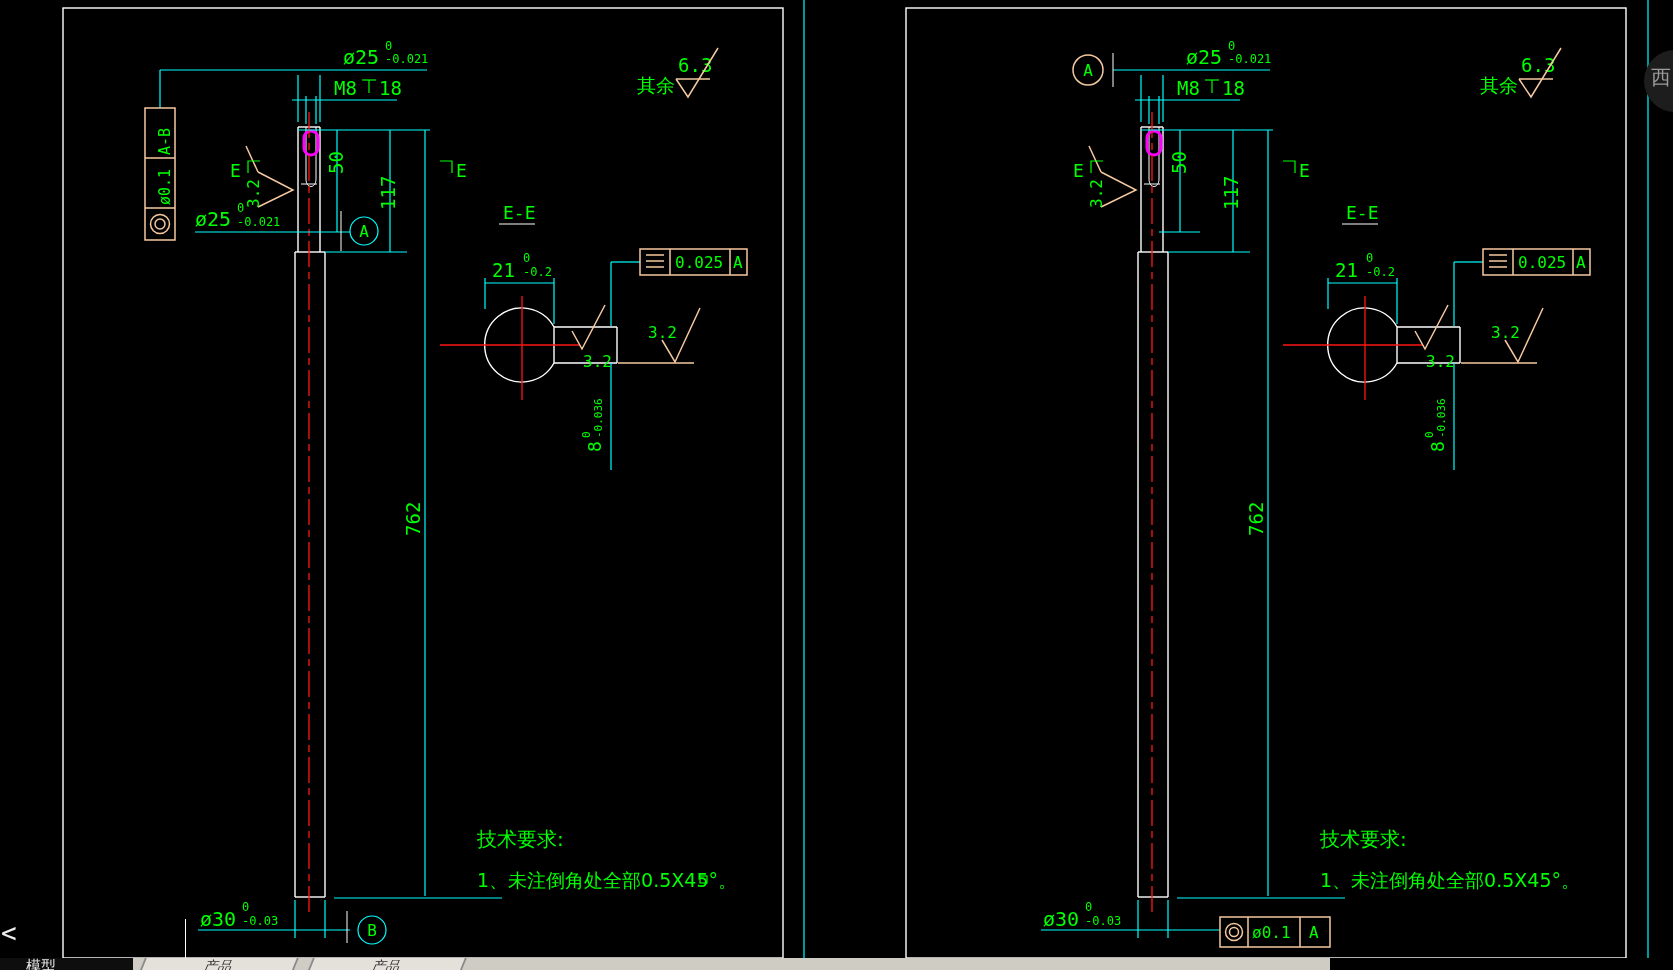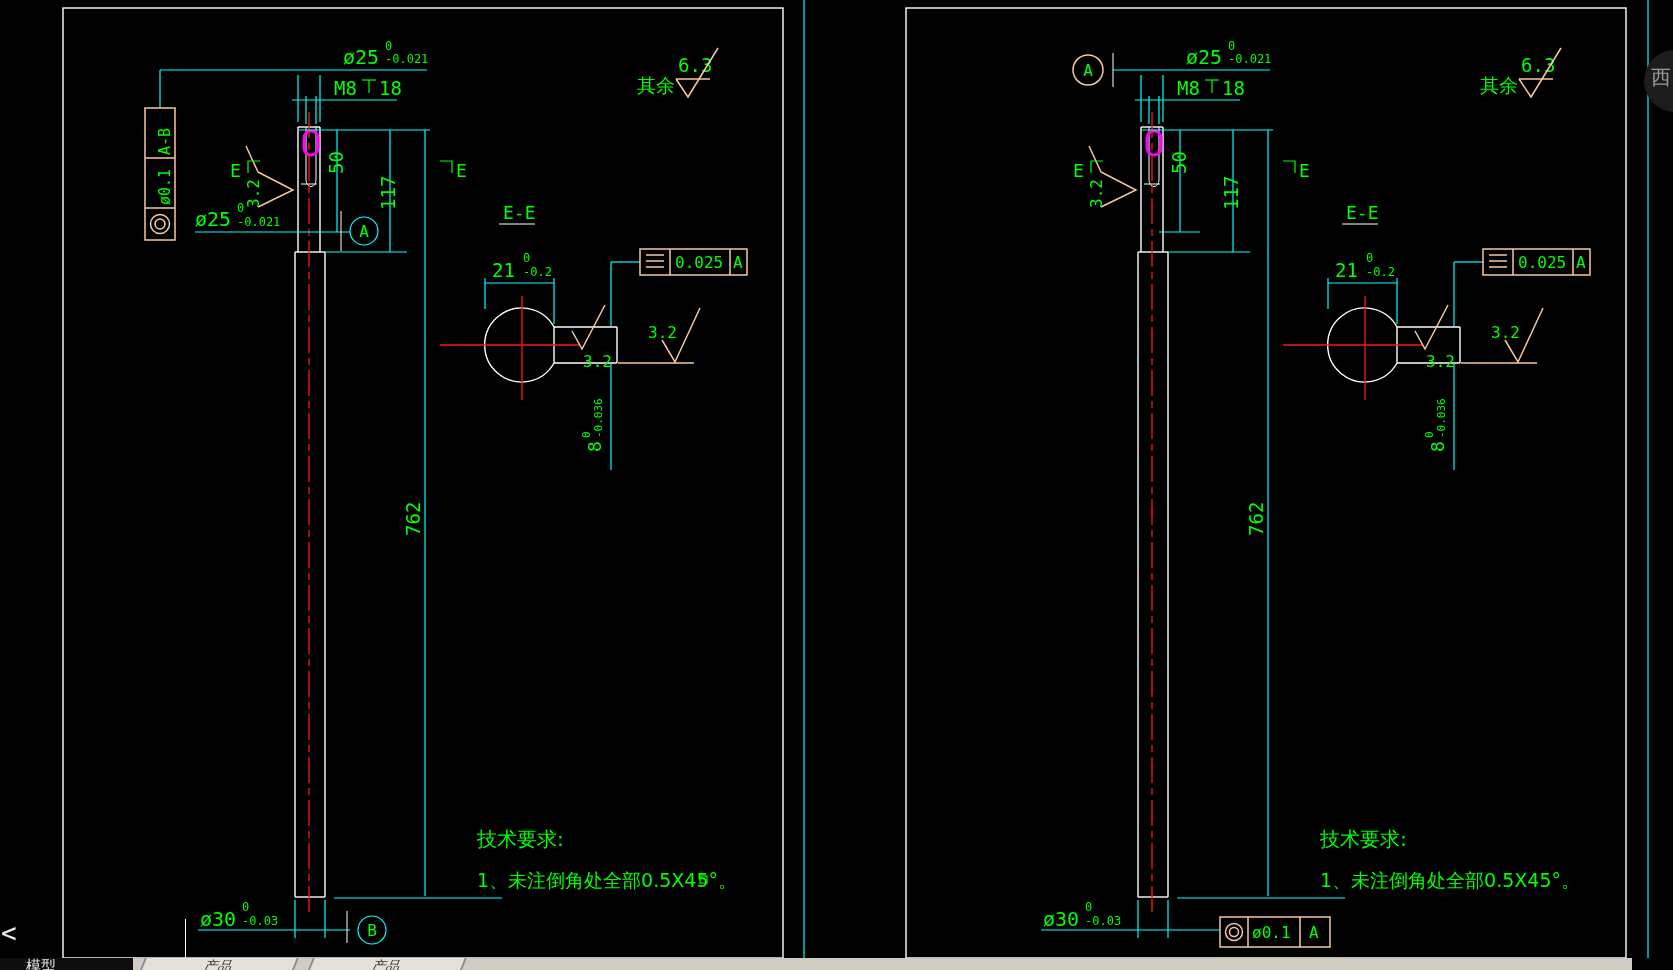--- a/index.html
+++ b/index.html
@@ -9,21 +9,21 @@
   svg line,svg path,svg rect,svg circle,svg polyline{fill:none;}
   .sw{stroke:#ffffff;stroke-width:1.4;}
   .swt{stroke:#ffffff;stroke-width:1;}
   .sc{stroke:#00ffff;stroke-width:1.2;}
   .sr{stroke:#ff1616;stroke-width:1.3;}
   .so{stroke:#f6c8a0;stroke-width:1.5;}
   .sm{stroke:#ff00ff;stroke-width:3;}
   .sg{stroke:#00ff00;stroke-width:1.2;}
   .tg{fill:#00ff00;font-family:"DejaVu Sans Mono","Liberation Mono",monospace;}
   .tz{fill:#00ff00;font-family:"DejaVu Sans",sans-serif;}
-  .bottombar{position:absolute;left:0;top:958px;width:1632px;height:12px;
+  .bottombar{position:absolute;left:0;top:958px;width:1330px;height:12px;
              background:#0e0e0e;overflow:hidden;}
   .bar-light{position:absolute;left:133px;top:0;right:0;height:12px;background:#cfccc4;}
   .model-label{position:absolute;left:26px;top:-1px;color:#e6e6e6;font-size:15px;}
   .layout-tab{position:absolute;top:0;width:150px;height:14px;background:#e4e1da;
               border-left:2px solid #8a8a8a;border-right:2px solid #8a8a8a;
               transform:skewX(-22deg);color:#333;font-size:14px;line-height:16px;
               text-align:center;}
   .side-badge{position:absolute;left:1644px;top:50px;width:62px;height:62px;
               border-radius:50%;background:#1d1d1d;color:#9a9a9a;font-size:20px;}
   .side-badge span{position:absolute;left:7px;top:14px;}

